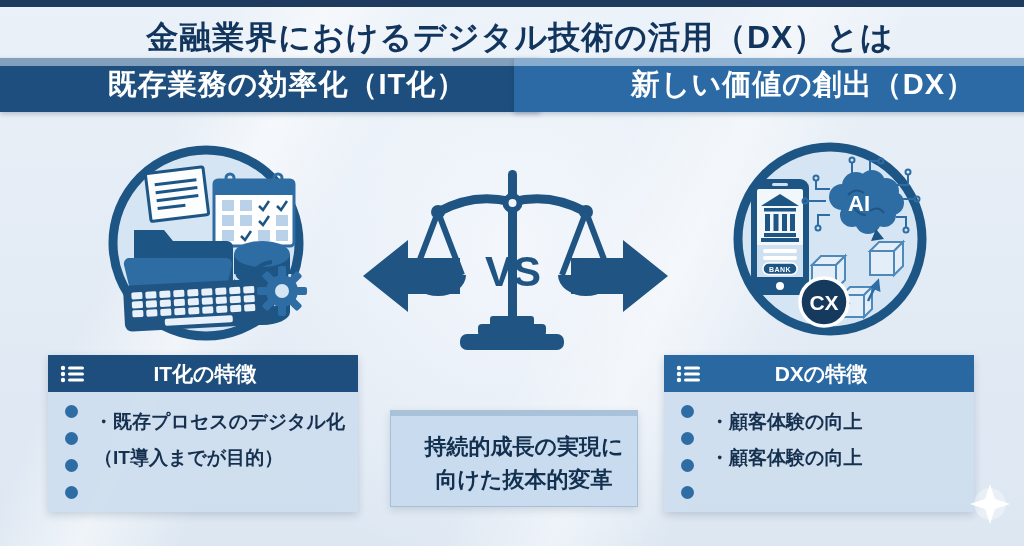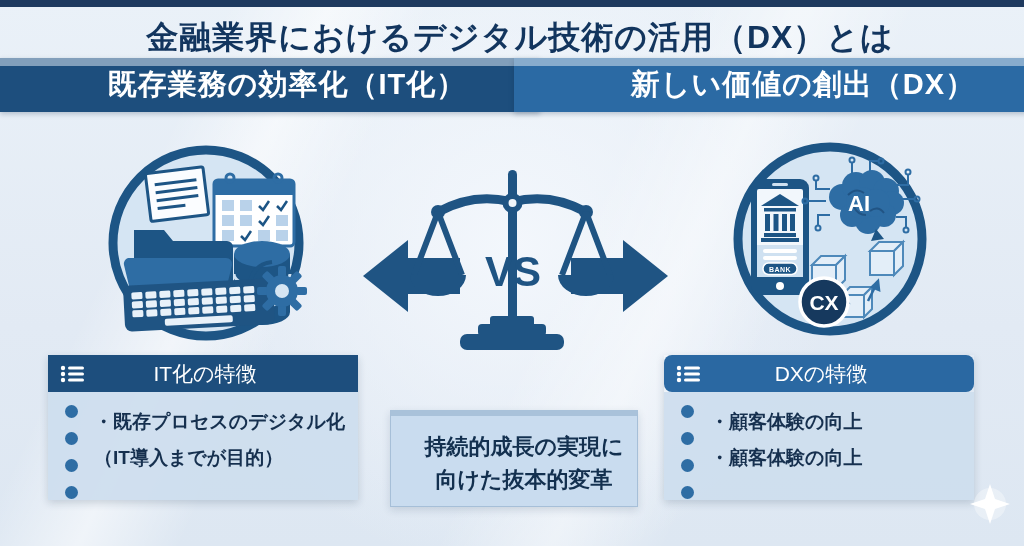--- a/index.html
+++ b/index.html
@@ -33,27 +33,27 @@
   .bar span{position:relative;color:#ffffff;font-size:29px;font-weight:700;letter-spacing:1px;}
   .illus{position:absolute;}
   .featbox{
     position:absolute;top:355px;width:310px;
     box-shadow:0 3px 8px rgba(20,48,79,0.18);
   }
   .featbox-left{left:48px;}
   .featbox-right{left:664px;}
   .feat-header{
     height:37px;display:flex;align-items:center;padding:0 12px;gap:8px;color:#fff;
-    font-size:21px;font-weight:400;
+    font-size:21px;font-weight:700;
   }
   .featbox-left .feat-header{background:#1d4e7d;}
-  .featbox-right .feat-header{background:#2a68a2;border-radius:8px;}
+  .featbox-right .feat-header{background:#2a68a2;}
   .feat-header .feat-title{flex:1;text-align:center;margin-right:30px;}
   .feat-body{
-    position:relative;height:108px;background:rgba(205,221,238,0.92);
+    position:relative;height:120px;background:rgba(205,221,238,0.92);
     padding:12px 8px 0 46px;box-sizing:border-box;
   }
   .feat-line{font-size:19px;font-weight:700;color:#16304f;line-height:36px;white-space:nowrap;}
   .dot-col{position:absolute;left:17px;top:13px;display:flex;flex-direction:column;gap:14px;}
   .dot-col .dot{width:13px;height:13px;border-radius:50%;background:#2e6da4;}
   .center-box{
     position:absolute;left:390px;top:410px;width:248px;height:97px;box-sizing:border-box;
     background:#c9dcef;border:1px solid #a6bfd8;border-top:6px solid #a9c2da;
     box-shadow:0 3px 8px rgba(20,48,79,0.15);
     text-align:center;padding-top:14px;padding-left:20px;

